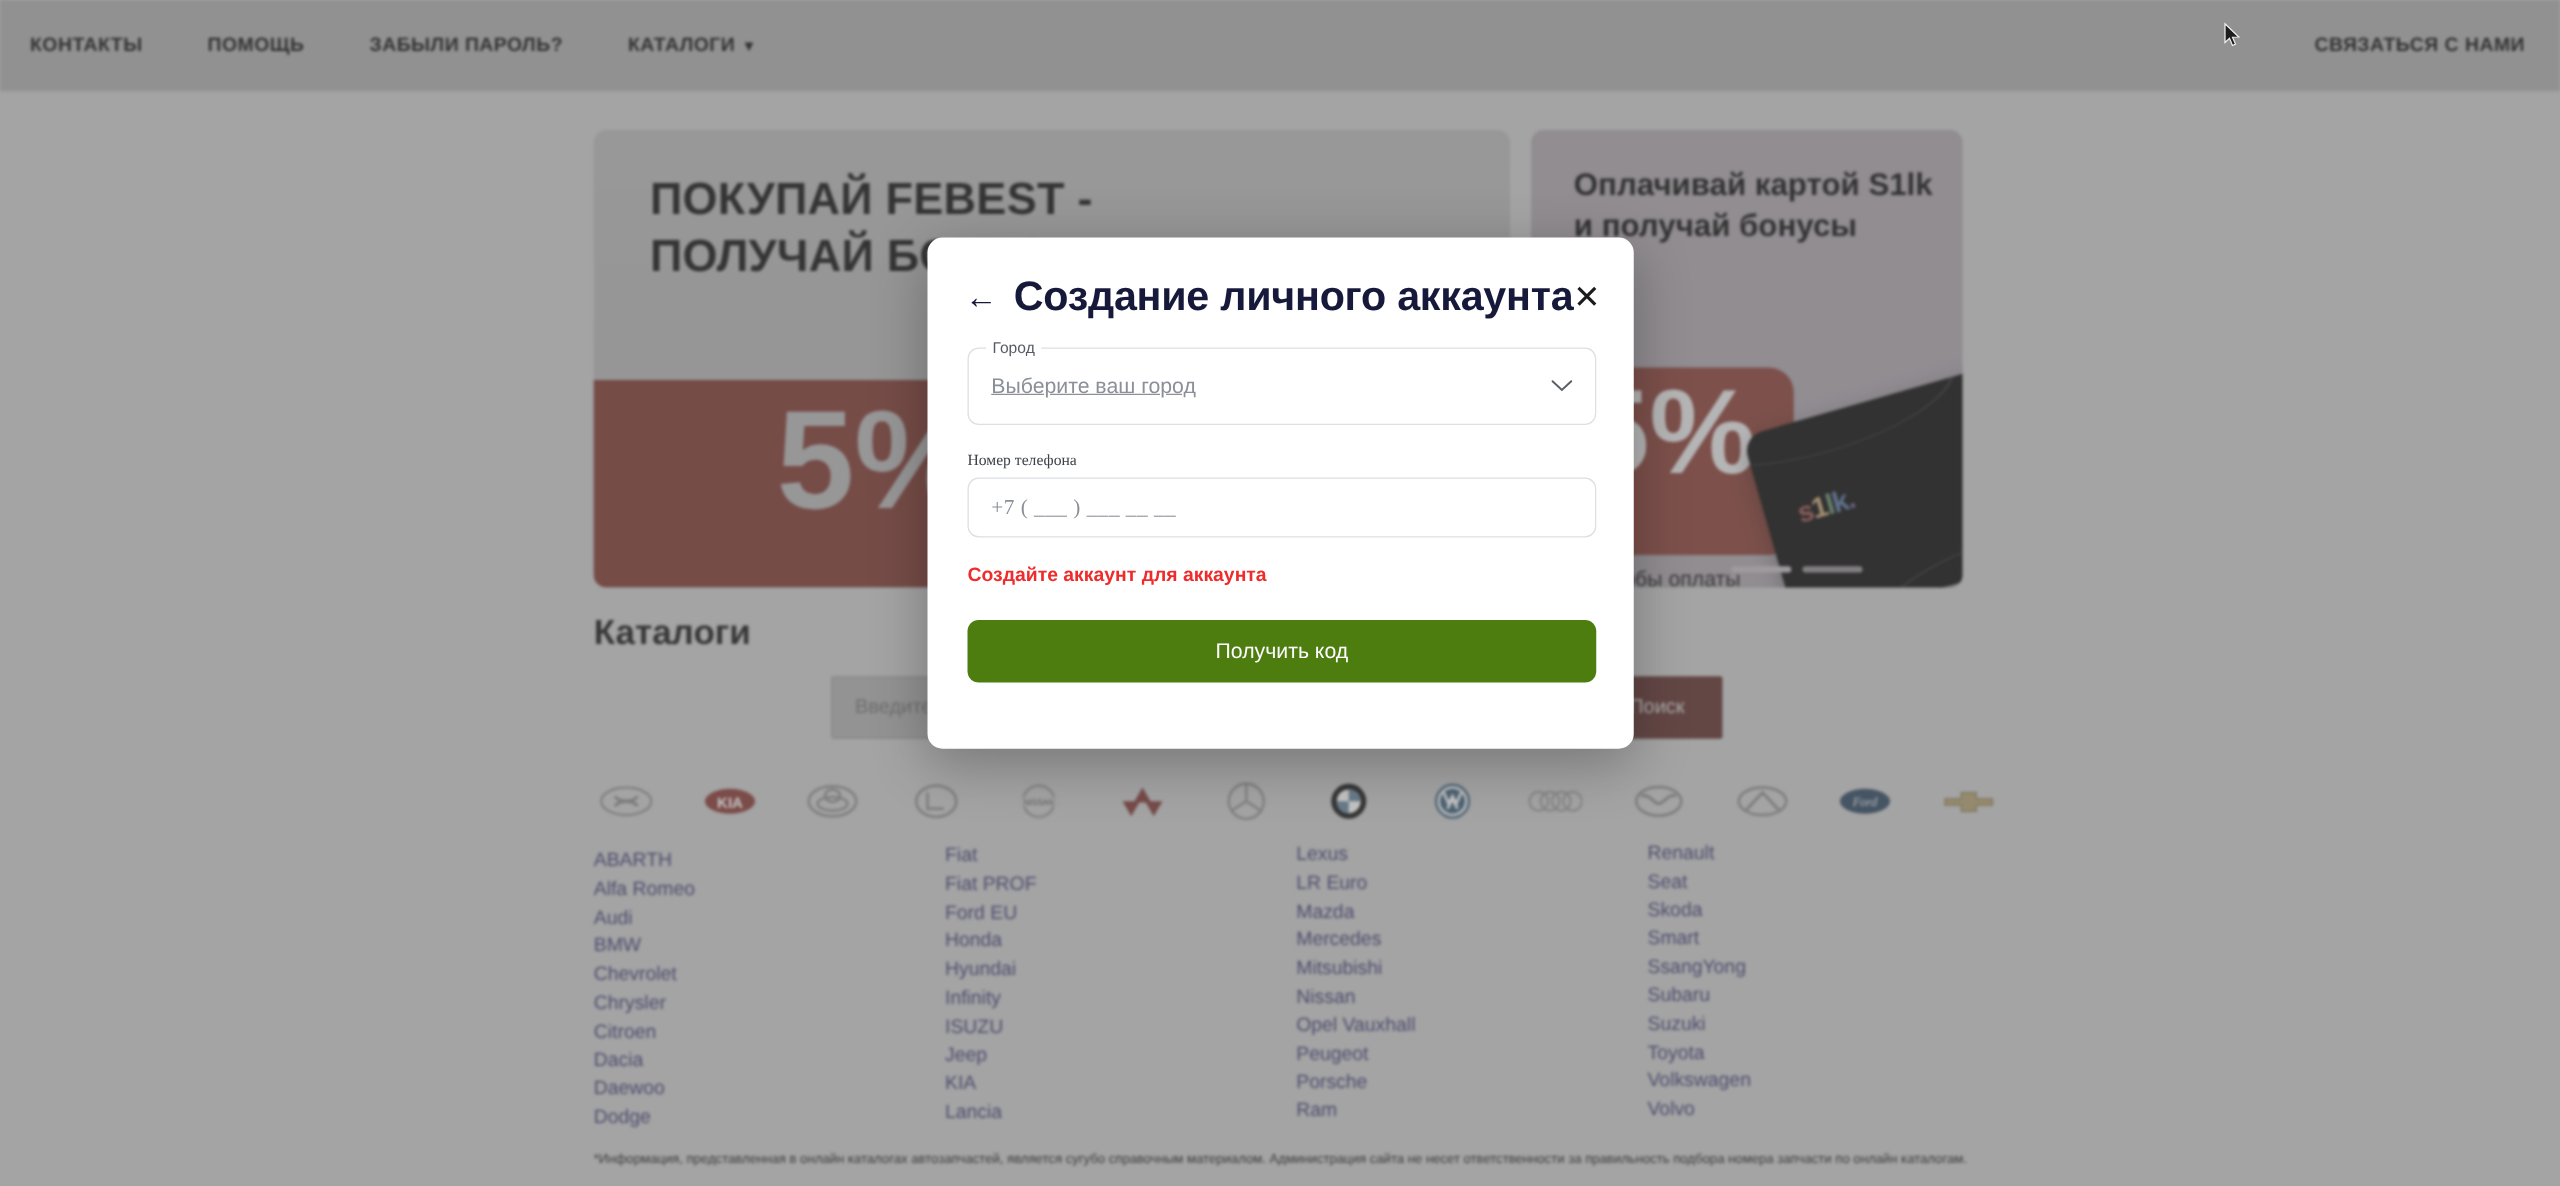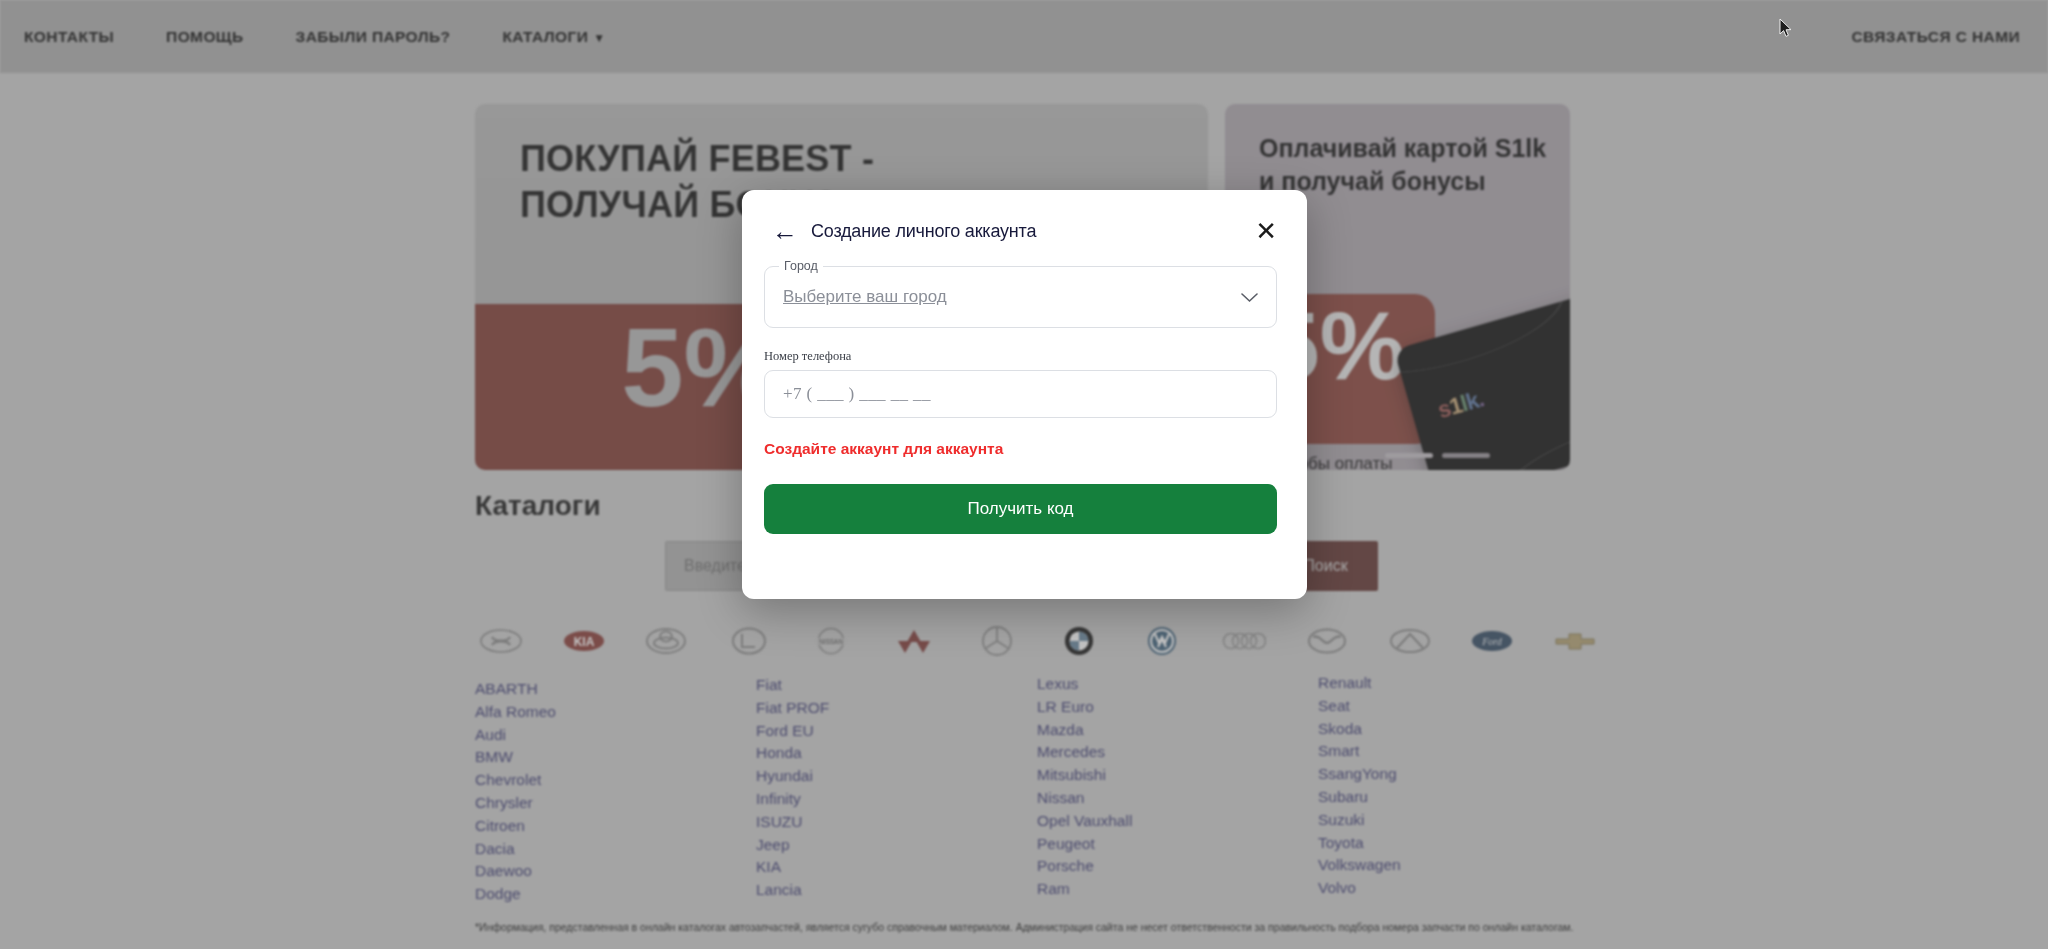--- a/index.html
+++ b/index.html
@@ -192,29 +192,29 @@
   .m-head {
     display: flex; align-items: center;
     padding: 28px 30px 0 30px;
   }
   .m-back {
     font-size: 26px; color: #17193b; line-height: 1;
     margin-right: 13px; background: none; border: none; cursor: pointer;
     font-family: "Liberation Sans", sans-serif;
   }
   .m-title {
-    font-size: 18px; font-weight: 400; color: #17193b;
+    font-size: 33px; font-weight: 700; color: #17193b;
     letter-spacing: -.2px; white-space: nowrap;
   }
   .m-close {
     margin-left: auto; font-size: 26px; color: #1b1b1b; line-height: 1;
     background: none; border: none; cursor: pointer; font-weight: 300;
     font-family: "Liberation Sans", sans-serif;
   }
-  .m-body { padding: 22px 30px 0 22px; }
+  .m-body { padding: 22px 30px 0 32px; }
 
   .fld-outlined {
     position: relative;
     border: 1px solid #dcdfe4; border-radius: 9px;
     height: 62px; display: flex; align-items: center;
     padding: 0 18px;
   }
   .fld-outlined .lbl {
     position: absolute; left: 14px; top: -8px;
     background: #fff; padding: 0 5px;
@@ -234,21 +234,21 @@
   .fld-plain .box .val { font-size: 17px; color: #8b8f98; letter-spacing: .4px; }
 
   .biz-link {
     margin-top: 22px; font-size: 15.5px; font-weight: 700; color: #ef2c2c;
     text-decoration: none; display: inline-block;
   }
   .biz-sub { margin-top: 7px; font-size: 14.5px; color: #3b3f48; }
 
   .m-submit {
     margin-top: 26px; width: 100%; height: 50px;
-    background: #15803d; color: #fff; border: none; border-radius: 9px;
+    background: #4d7c0f; color: #fff; border: none; border-radius: 9px;
     font-size: 17px; font-family: "Liberation Sans", sans-serif; cursor: pointer;
   }
 </style>
 </head>
 <body>
 
 <div id="page">
 
   <div id="backdrop">
 

